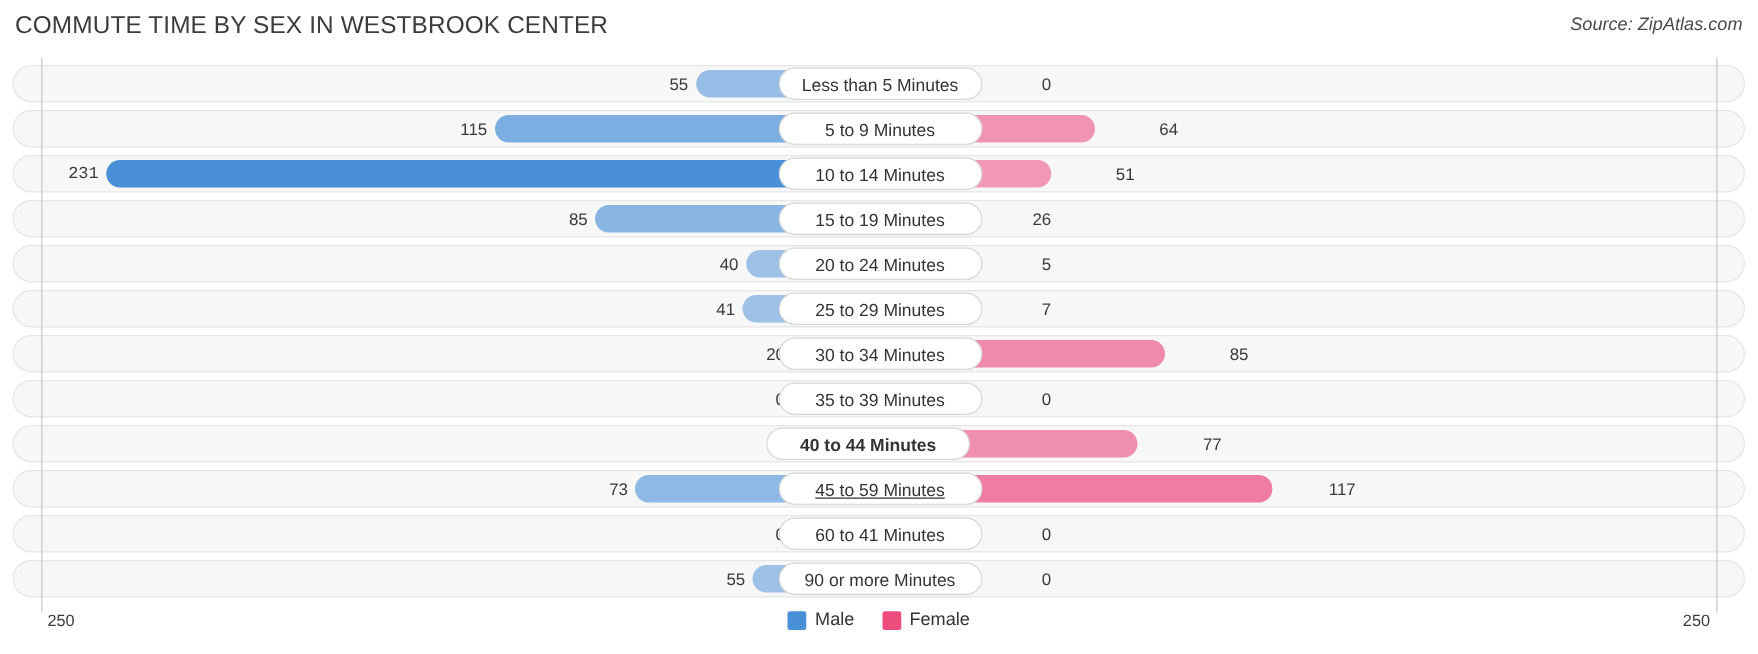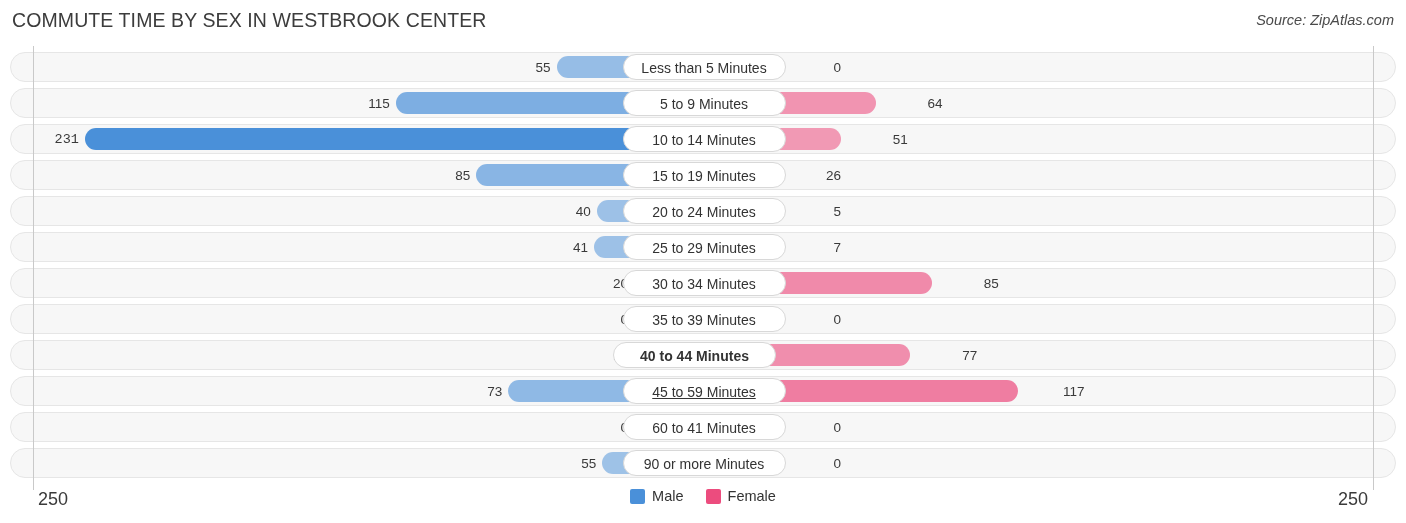--- a/index.html
+++ b/index.html
@@ -142,21 +142,21 @@
   #chart-footer {
     position: absolute;
     left: 0;
     top: 486px;
     width: 1406px;
     height: 37px;
   }
   .axis-max {
     position: absolute;
     top: 3px;
-    font-size: 18px;
+    font-size: 13px;
     color: #3a3a3a;
   }
   #axis-max-left  { left: 38px; }
   #axis-max-right { right: 38px; }
 
   #legend {
     position: absolute;
     left: 0;
     top: 2px;
     width: 1406px;

